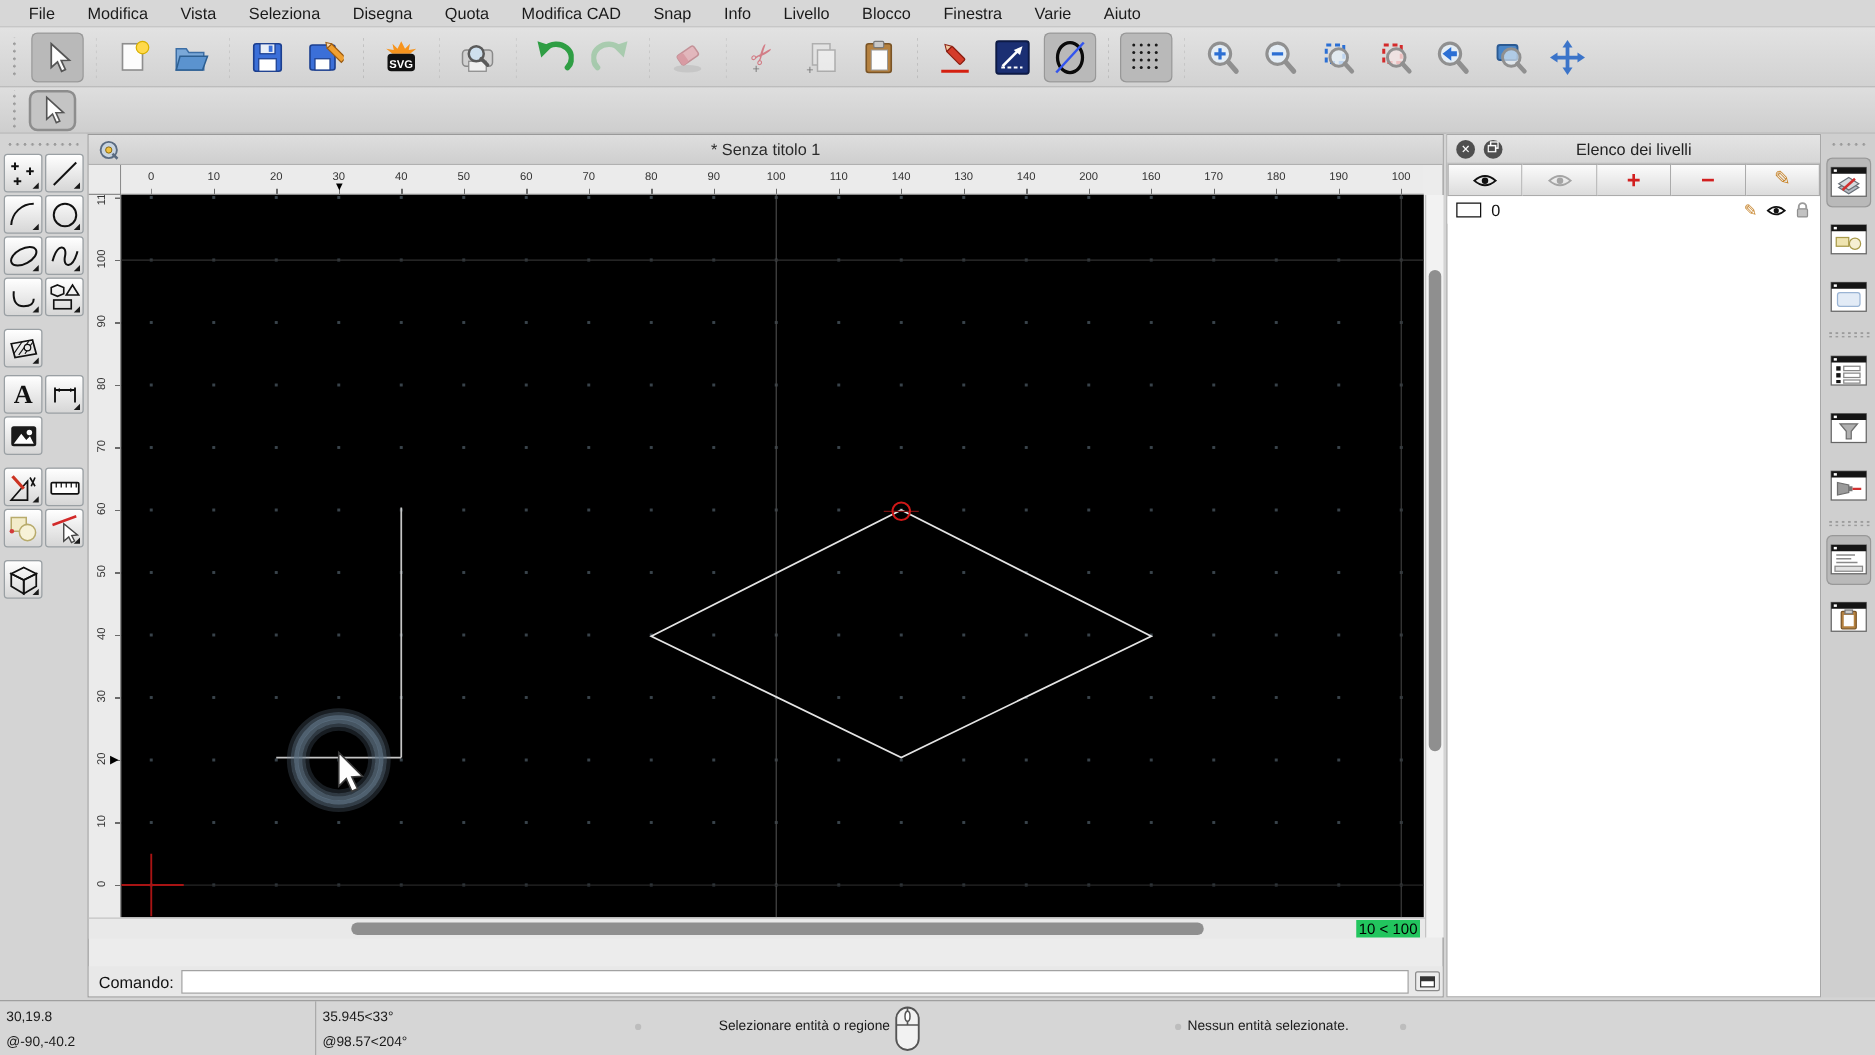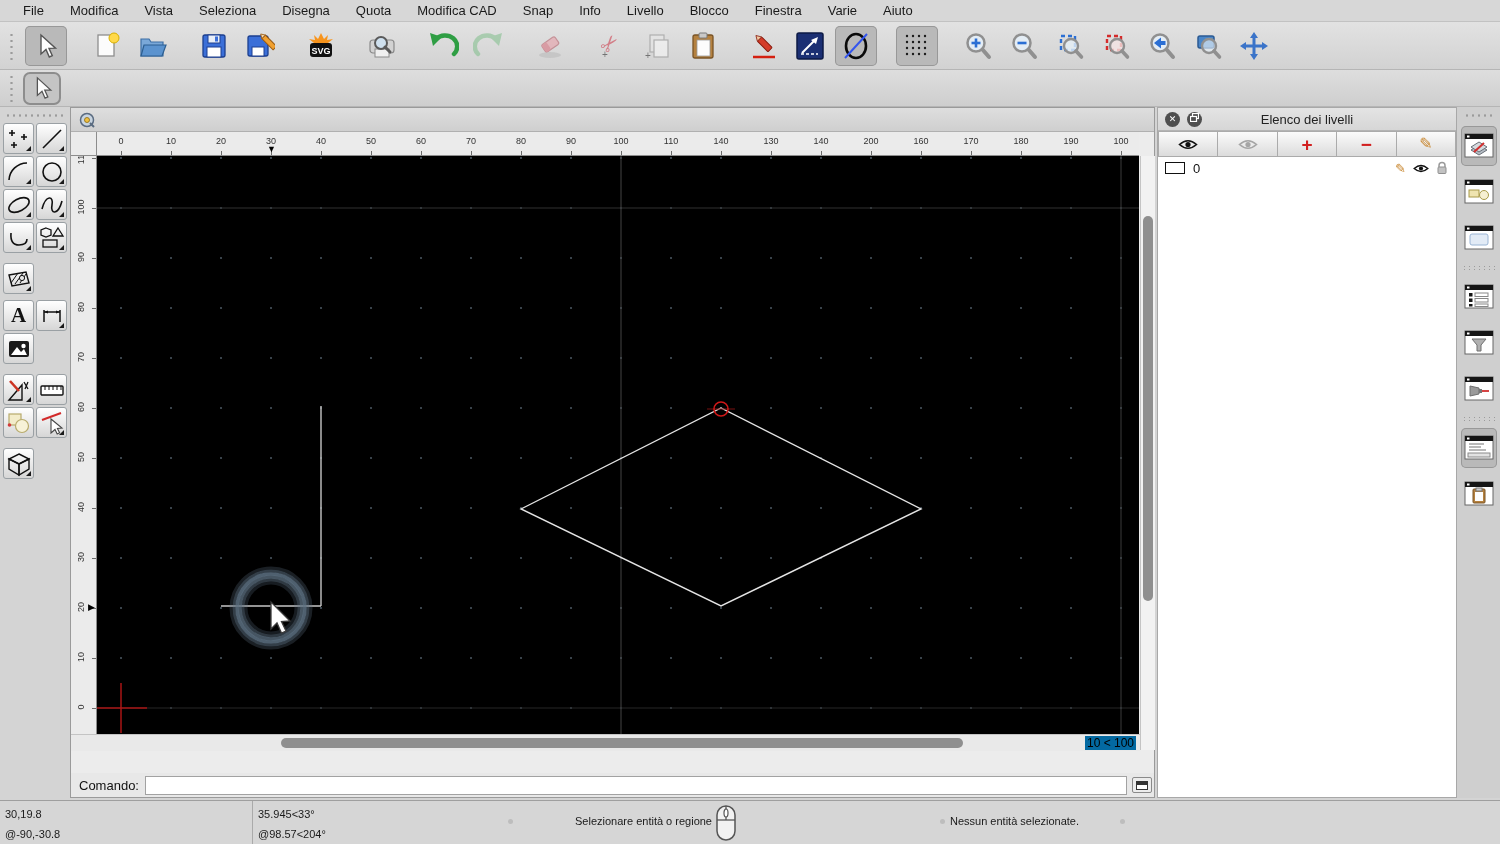--- a/index.html
+++ b/index.html
@@ -46,21 +46,21 @@
   .marker-right { position:absolute; left:17px; font-size:9px; color:#000; }
 
   .canvas { position:absolute; left:26px; top:48px; width:1042px; height:578px; background:#000;
      background-image:radial-gradient(circle,#39434b 1.1px,transparent 1.4px); background-size:50px 50px; background-position:-1px -23px; }
   .canvas svg { position:absolute; left:0; top:0; }
 
   .vscroll { position:absolute; left:1069px; top:48px; width:15px; height:594px; background:#f2f2f2; border-left:1px solid #c4c4c4; }
   .vthumb { position:absolute; left:2px; top:60px; width:10px; height:385px; background:#8f8f8f; border-radius:5px; }
   .hscroll-row { position:absolute; left:0; top:626px; width:1069px; height:17px; background:#e9e9e9; border-top:1px solid #c4c4c4; }
   .hthumb { position:absolute; left:210px; top:3px; width:682px; height:10px; background:#8f8f8f; border-radius:5px; }
-  .grid-status { position:absolute; right:4px; top:1px; font-size:12px; color:#000; background:#0369a1; padding:0 2px; }
+  .grid-status { position:absolute; right:4px; top:1px; font-size:12px; color:#000; background:#22c55e; padding:0 2px; }
 
   .cmd-history { position:absolute; left:0; top:643px; width:1083px; height:22px; background:#fff; border-top:1px solid #b9b9b9; font-size:13px; padding:3px 0 0 8px; color:#1414cc; }
   .cmd-history .lbl { font-style:italic; }
   .cmd-row { position:absolute; left:0; top:665px; width:1083px; height:24px; background:#e8e8e8; display:flex; align-items:center; }
   .cmd-row .lbl { margin-left:8px; margin-right:6px; font-size:13px; color:#111; }
   .cmd-input { width:982px; height:19px; border:1px solid #a2a2a2; background:#fff; font-size:12px; padding:0 4px; font-family:"Liberation Sans",sans-serif; }
   .cmd-toggle { width:20px; height:16px; margin-left:5px; border:1px solid #8a8a8a; background:#ececec; border-radius:2px; display:flex; align-items:center; justify-content:center; }
   .cmd-toggle .mini { width:12px; height:9px; border:1px solid #333; border-top:4px solid #333; background:#fff; }
 
   
@@ -471,20 +471,21 @@
     </div>
   </div>
 
   <div class="docwin">
     <div class="doc-titlebar">
       <svg class="qcad-logo" width="16" height="16" viewBox="0 0 16 16">
           <circle cx="8" cy="8" r="6.5" fill="#c8d4e0" stroke="#5a6b80" stroke-width="1.5"></circle>
           <circle cx="8" cy="8" r="2.5" fill="#f0c040" stroke="#8a6a10" stroke-width="0.8"></circle>
           <line x1="11" y1="11" x2="15" y2="15" stroke="#5a6b80" stroke-width="2"></line>
         </svg>
+      <div class="doc-title">* Senza titolo 1</div>
     </div>
 
     <div class="ruler-corner"></div>
 
     <div class="ruler-top">
       <span class="rnum" style="left:9px">0</span>
       <span class="rnum" style="left:59px">10</span>
       <span class="rnum" style="left:109px">20</span>
       <span class="rnum" style="left:159px">30</span>
       <span class="rnum" style="left:209px">40</span>
@@ -708,21 +709,21 @@
           <rect x="3" y="3.5" width="2.5" height="2" fill="#fff"></rect>
           <rect x="9" y="9" width="12" height="14" rx="1" fill="#b5813f" stroke="#7a5426"></rect>
           <rect x="12" y="8" width="6" height="3" fill="#ccc" stroke="#777"></rect>
           <rect x="11" y="12" width="8" height="9" fill="#fdfdfd"></rect>
         </svg>
     </div>
   </div>
 
   <div class="statusbar">
     <span class="abs" style="left:5px; top:7px">30,19.8</span>
-    <span class="abs" style="left:5px; top:27px">@-90,-30.8</span>
+    <span class="abs" style="left:5px; top:27px">@-90,-40.2</span>
     <div class="sb-sep"></div>
     <span class="abs" style="left:258px; top:7px">35.945&lt;33°</span>
     <span class="abs" style="left:258px; top:27px">@98.57&lt;204°</span>
     <div class="sb-dot" style="left:508px; top:18px"></div>
     <span class="abs" style="left:575px; top:14px">Selezionare entità o regione</span>
     <svg class="abs" style="left:714px; top:3px" width="24" height="38" viewBox="0 0 24 38">
         <rect x="3" y="2" width="18" height="34" rx="9" fill="#f2f2f2" stroke="#555" stroke-width="1.5"></rect>
         <line x1="12" y1="2" x2="12" y2="16" stroke="#555" stroke-width="1.3"></line>
         <line x1="3" y1="16" x2="21" y2="16" stroke="#555" stroke-width="1.3"></line>
         <ellipse cx="12" cy="9" rx="2" ry="4" fill="#fff" stroke="#555" stroke-width="1.2"></ellipse>

